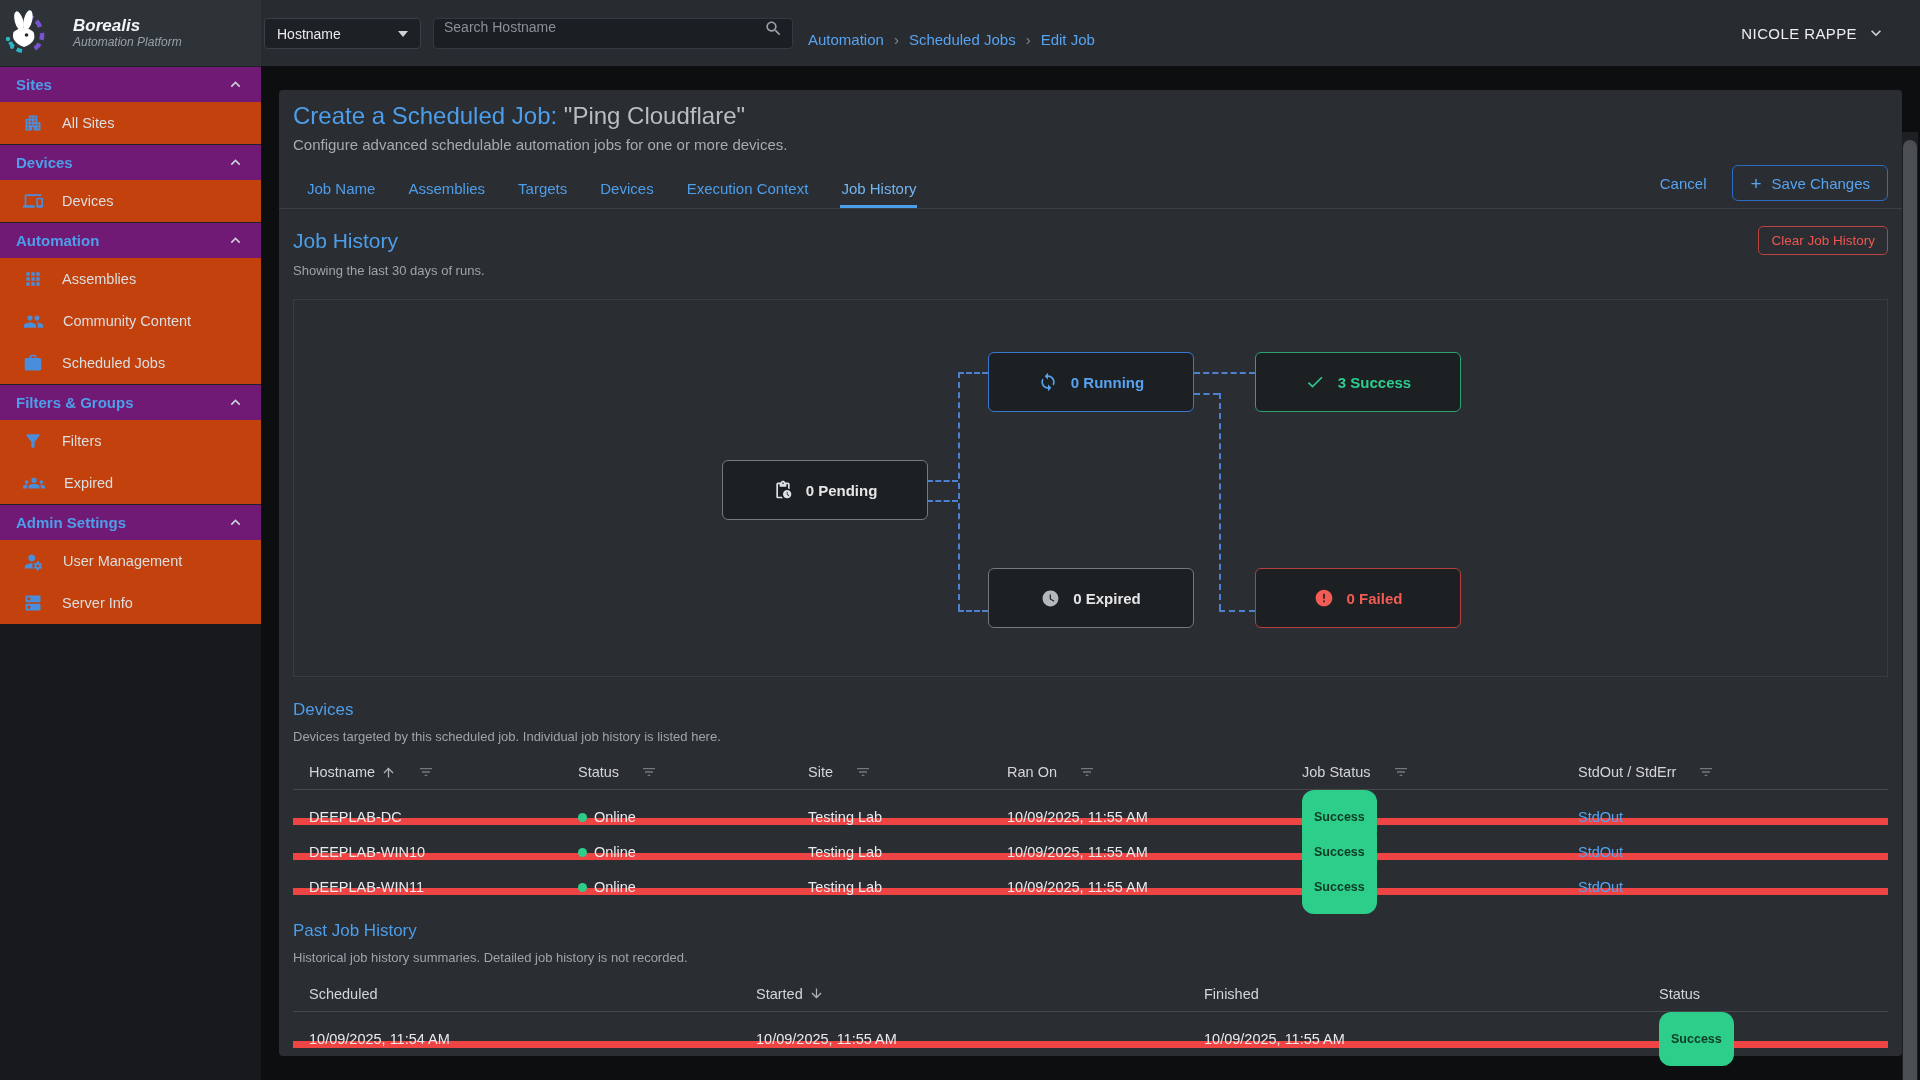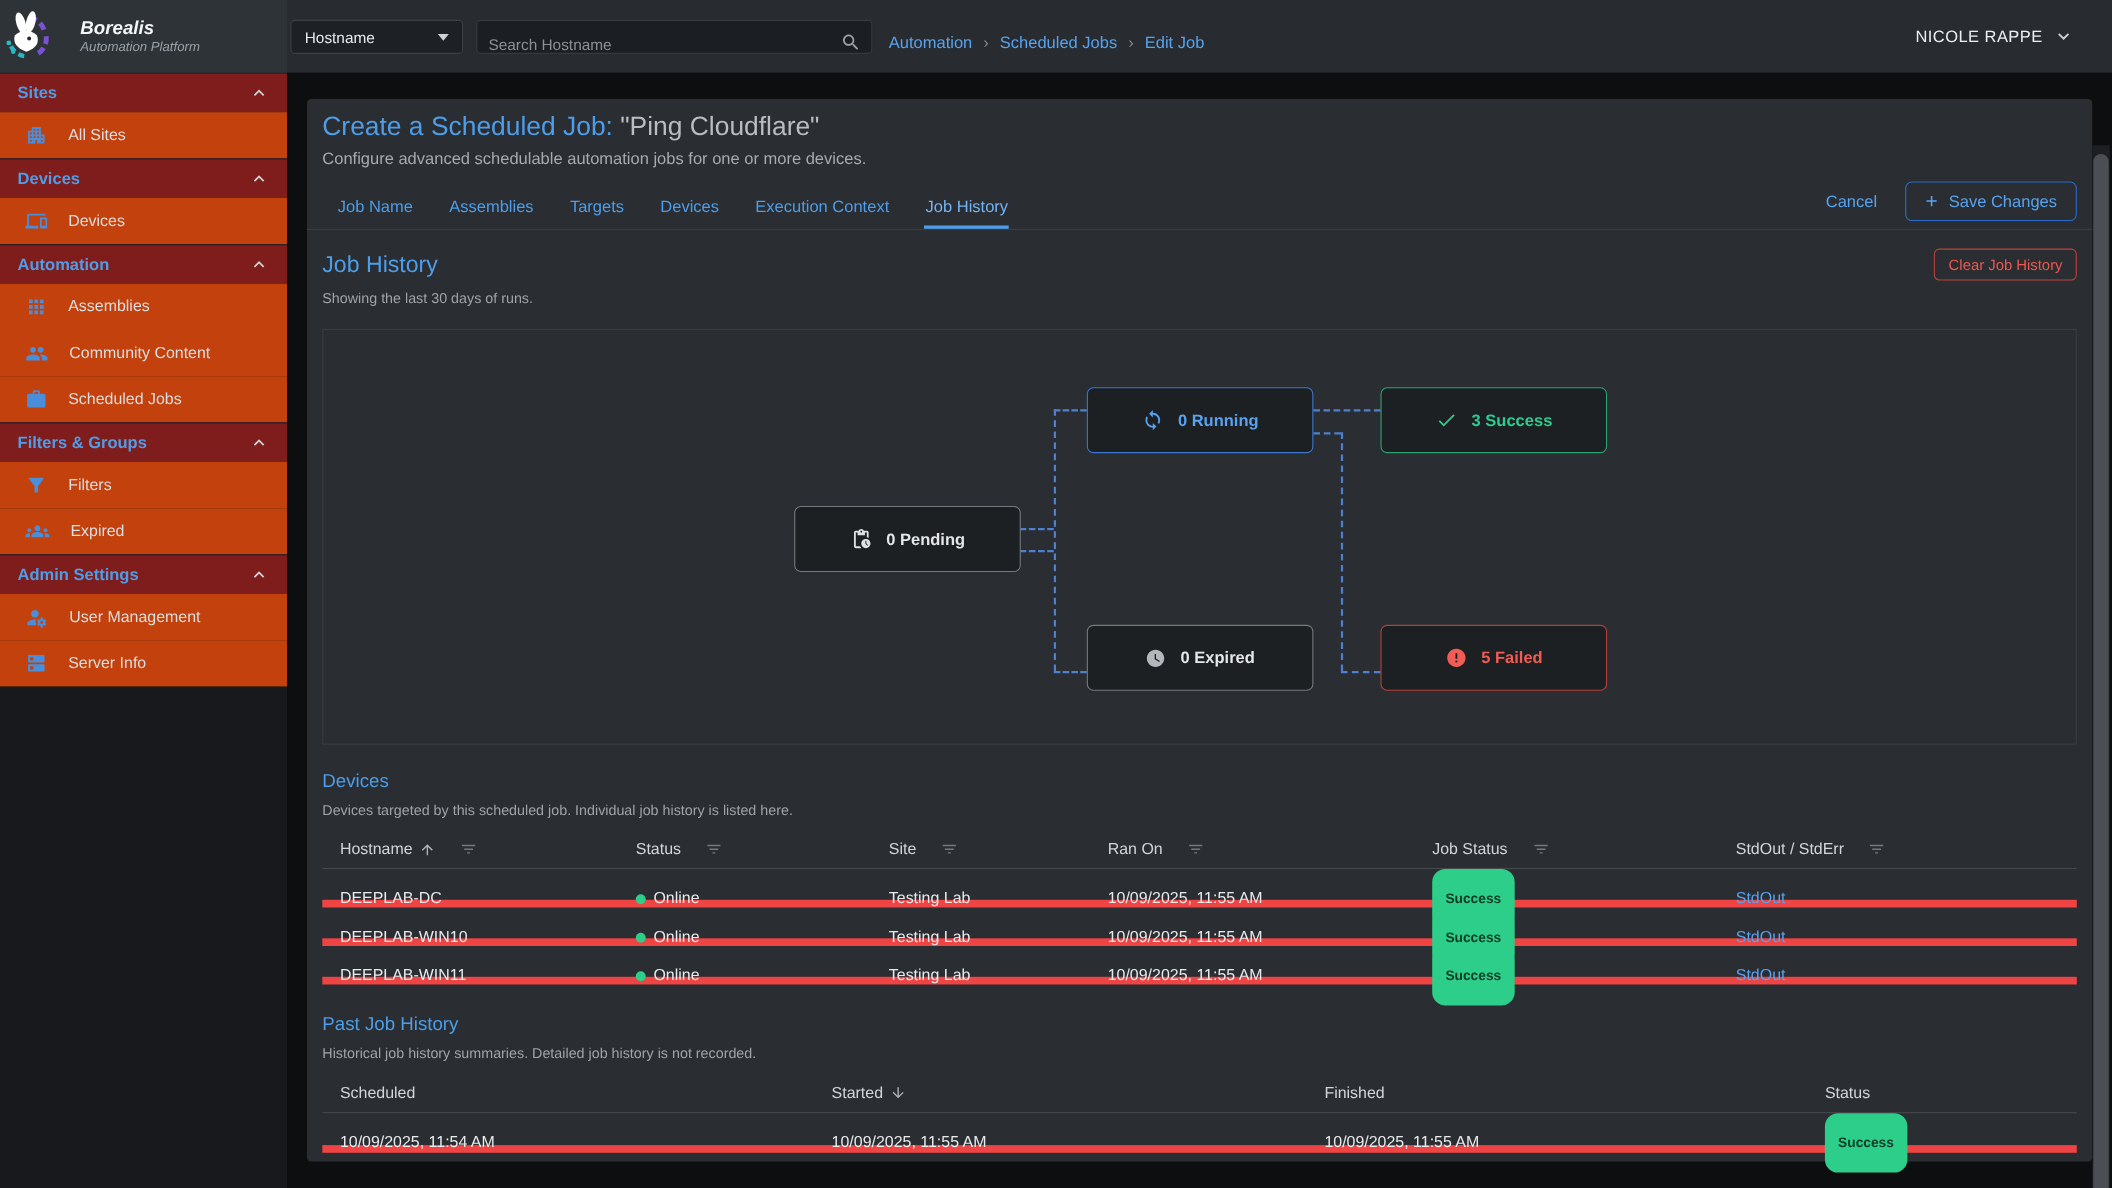--- a/index.html
+++ b/index.html
@@ -12,35 +12,35 @@
   .brand { position:absolute; left:0; top:0; width:261px; height:66px; background:#2e3338;
            display:flex; align-items:center; gap:25px; padding-left:0;font-style:italic; }
   .brand-name { color:#f4f5f6; font-size:17px; font-weight:bold; line-height:19px; }
   .brand-sub  { color:#9aa1a8; font-size:12px; line-height:15px; }
   .host-select { position:absolute; left:264px; top:18px; width:157px; height:31px; background:#1d2024;
                  border:1px solid #3b4046; border-radius:4px; display:flex; align-items:center;
                  padding:0 12px; color:#e8eaec; font-size:14px; cursor:pointer; }
   .host-select .caret { margin-left:auto; width:0; height:0; border-left:5px solid transparent;
                  border-right:5px solid transparent; border-top:6px solid #cfd3d7; }
   .searchbox { position:absolute; left:433px; top:18px; width:360px; height:31px; background:#1b1e22;
-               border:1px solid #353a40; border-radius:4px; display:flex; align-items:flex-end; }
+               border:1px solid #353a40; border-radius:4px; display:flex; align-items:flex-start; }
   .searchbox input { flex:1; background:transparent; border:none; outline:none; color:#dde0e3;
                font-size:14px; padding:0 10px; font-family:"Liberation Sans", sans-serif; }
   .searchbox input::placeholder { color:#8b9096; }
   .searchbox .mag { margin-right:9px; display:flex; }
   .breadcrumbs { position:absolute; left:808px; top:0; height:66px; display:flex; align-items:center;
                padding-top:12px; gap:10px; font-size:15px; }
   .breadcrumbs a { color:#57a3f1; text-decoration:none; cursor:pointer; }
   .breadcrumbs .sep { color:#858a90; font-size:15px; }
   .userchip { position:absolute; right:34px; top:0; height:66px; display:flex; align-items:center; gap:9px;
               color:#eceef0; font-size:15px; letter-spacing:.4px; cursor:pointer; }
 
   
   .sidebar { position:absolute; left:0; top:66px; width:261px; height:1014px; background:#17191c; }
-  .sec-header { height:36px; background:#7f1d1d; display:flex; align-items:center; padding:0 16px;
+  .sec-header { height:36px; background:#701a75; display:flex; align-items:center; padding:0 16px;
                 color:#4d9eea; font-size:15px; font-weight:bold; border-top:1px solid #1f2226; cursor:pointer; }
   .sec-header .chev { margin-left:auto; display:flex; }
   .side-item { height:42px; background:#c2410c; display:flex; align-items:center; gap:19px;
                padding-left:23px; color:#dcdfe2; font-size:14.5px; cursor:pointer; }
   .side-item svg { flex:none; }
 
   
   .main { position:absolute; left:261px; top:66px; right:0; bottom:0; background:#0d0e10; }
   .panel { position:absolute; left:18px; top:24px; width:1623px; height:966px; background:#2a2d31; border-radius:4px; }
   .panel-inner { padding:0 14px; }
@@ -324,21 +324,21 @@
           <div class="dbox box-expired">
             <svg width="19" height="19" viewBox="0 0 24 24" fill="#b4b8bc">
                 <path d="M12 2C6.5 2 2 6.5 2 12s4.5 10 10 10 10-4.5 10-10S17.5 2 12 2zm4.2 14.2L11 13V7h1.5v5.2l4.5 2.7-.8 1.3z"></path>
               </svg>
             <span>0 Expired</span>
           </div>
           <div class="dbox box-failed">
             <svg width="20" height="20" viewBox="0 0 24 24" fill="#f25c54">
                 <path d="M12 2C6.48 2 2 6.48 2 12s4.48 10 10 10 10-4.48 10-10S17.52 2 12 2zm1 15h-2v-2h2v2zm0-4h-2V7h2v6z"></path>
               </svg>
-            <span>5 Failed</span>
+            <span>0 Failed</span>
           </div>
         </div>
 
         <div class="sec2-title">Devices</div>
         <div class="sec2-desc">Devices targeted by this scheduled job. Individual job history is listed here.</div>
 
         <div class="tbl">
           <div class="trow dev-grid thead">
             <div class="hcell">
               <span>Hostname</span>

